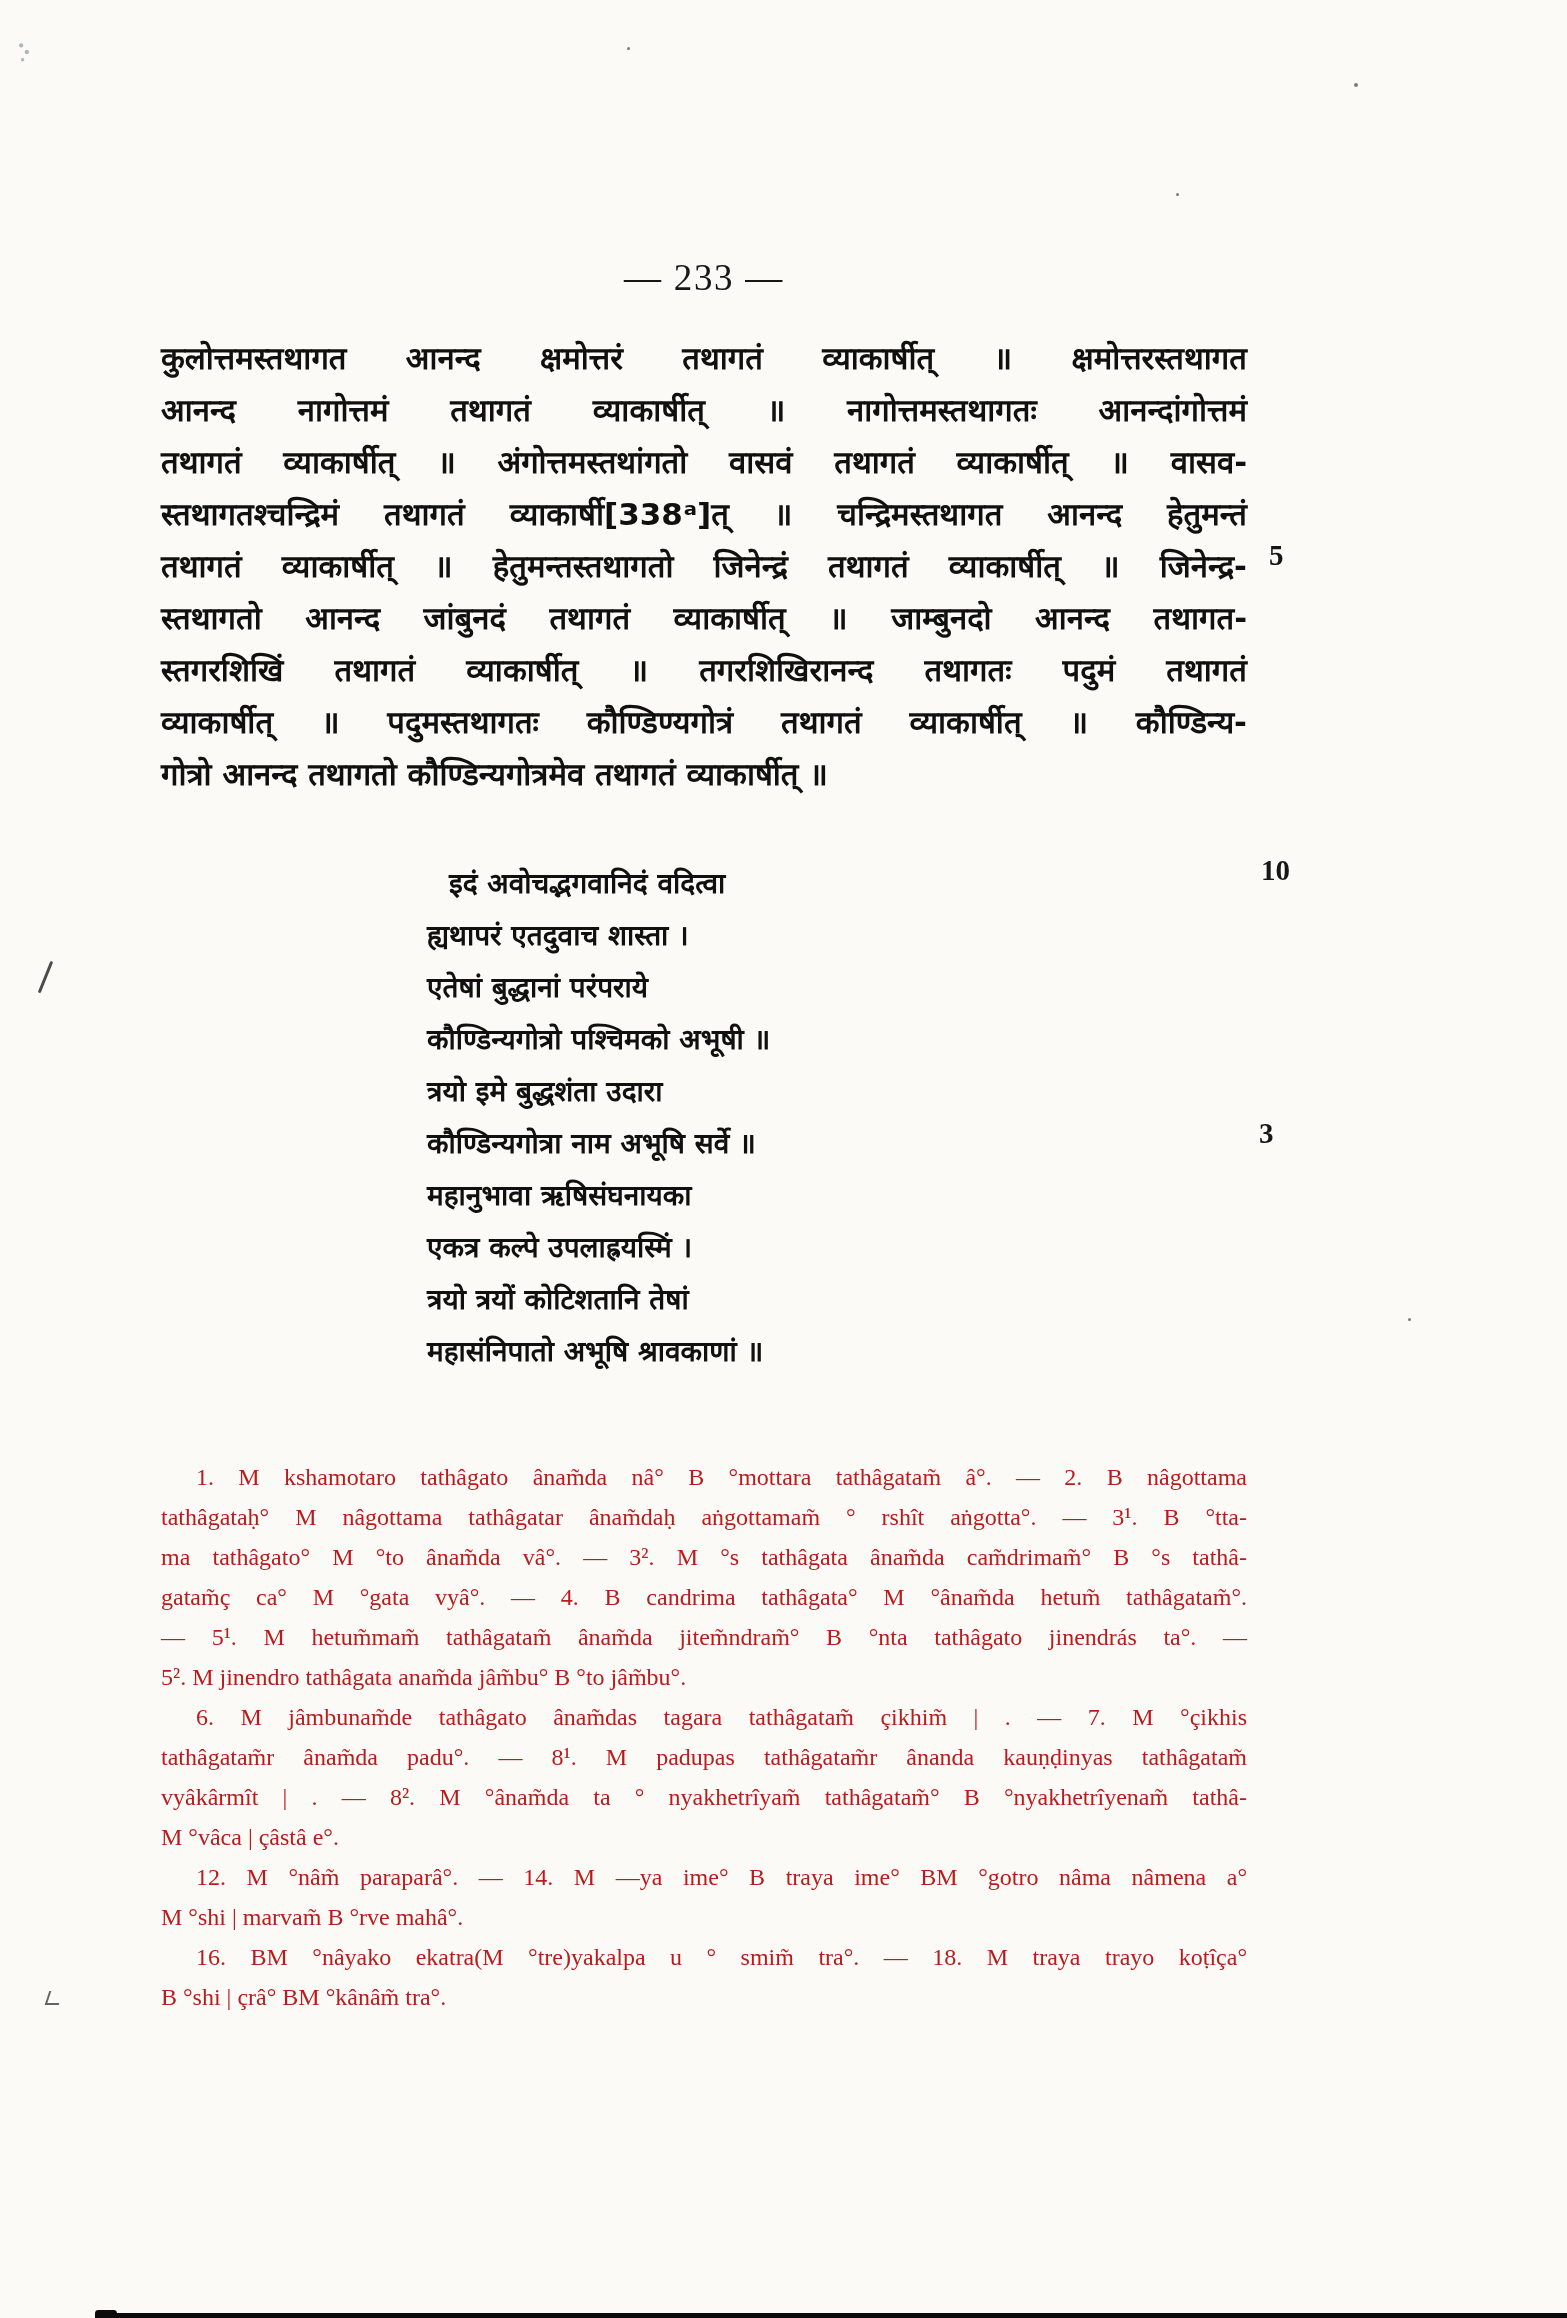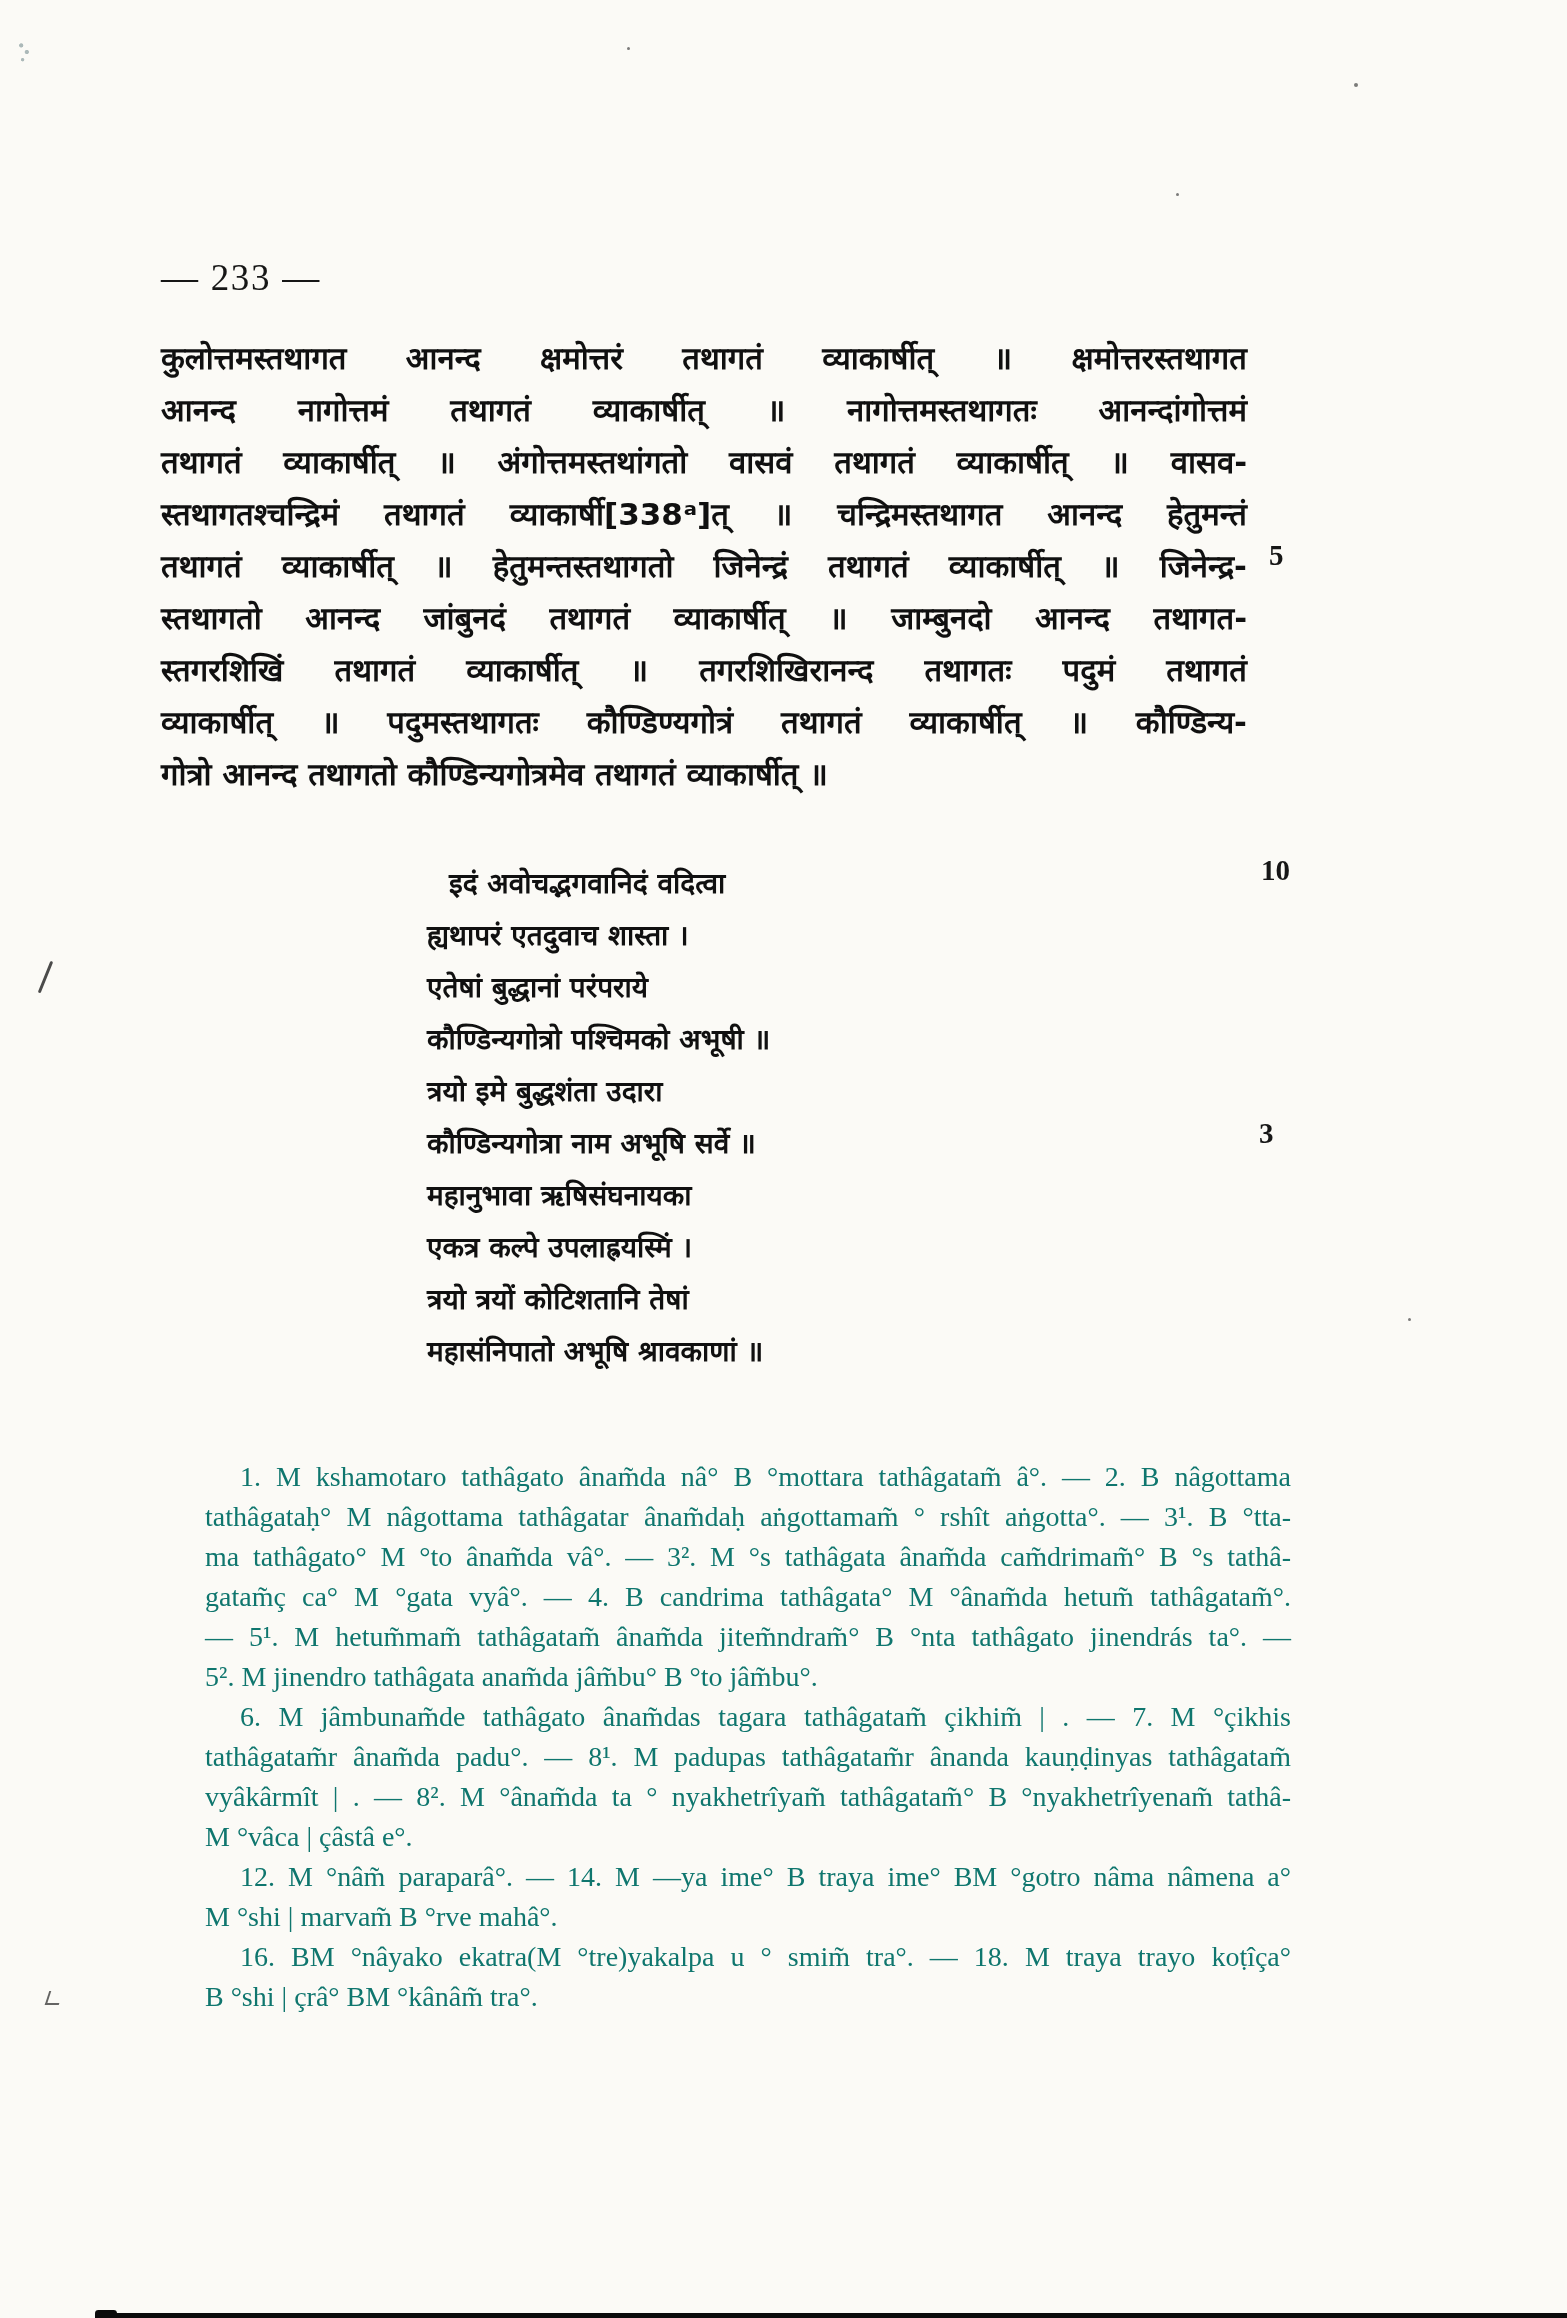--- a/index.html
+++ b/index.html
@@ -7,21 +7,21 @@
     position:relative;
     width:1567px;height:2319px;
     margin:0 auto;
     background:#fbfaf6;
     overflow:hidden;
     color:#141414;
   }
   
   .pageno{
     position:absolute;top:259px;left:161px;width:1086px;
-    text-align:left;
+    text-align:center;
     font-family:"Liberation Serif","DejaVu Serif",serif;
     font-size:37px;line-height:37px;
     letter-spacing:1.7px;
     color:#161616;
   }
   
   .prose{
     position:absolute;top:332px;left:161px;width:1086px;
     font-family:"DejaVu Sans",sans-serif;
     font-size:31px;line-height:52px;
@@ -45,23 +45,22 @@
   .mnum{
     position:absolute;
     font-family:"Liberation Serif","DejaVu Serif",serif;
     font-size:29px;line-height:29px;font-weight:600;
     color:#161616;
   }
   
   .footnotes{
     position:absolute;top:1457px;left:161px;width:1086px;
     font-family:"Liberation Serif","DejaVu Serif",serif;
-    font-size:28px;line-height:40px;
-    color:#0f766e;
-    margin-left:44px;
+    font-size:24px;line-height:40px;
+    color:#b91c1c;
   }
   .fline{}
   .indent{text-indent:35px;}
   
   .scan-bar{
     position:absolute;left:95px;right:0;bottom:0;height:6px;
     background:#0b0b0b;border-radius:2.5px 0 0 0;
   }
   .scan-bar::before{
     content:"";position:absolute;left:0;bottom:0;width:22px;height:9.3px;

